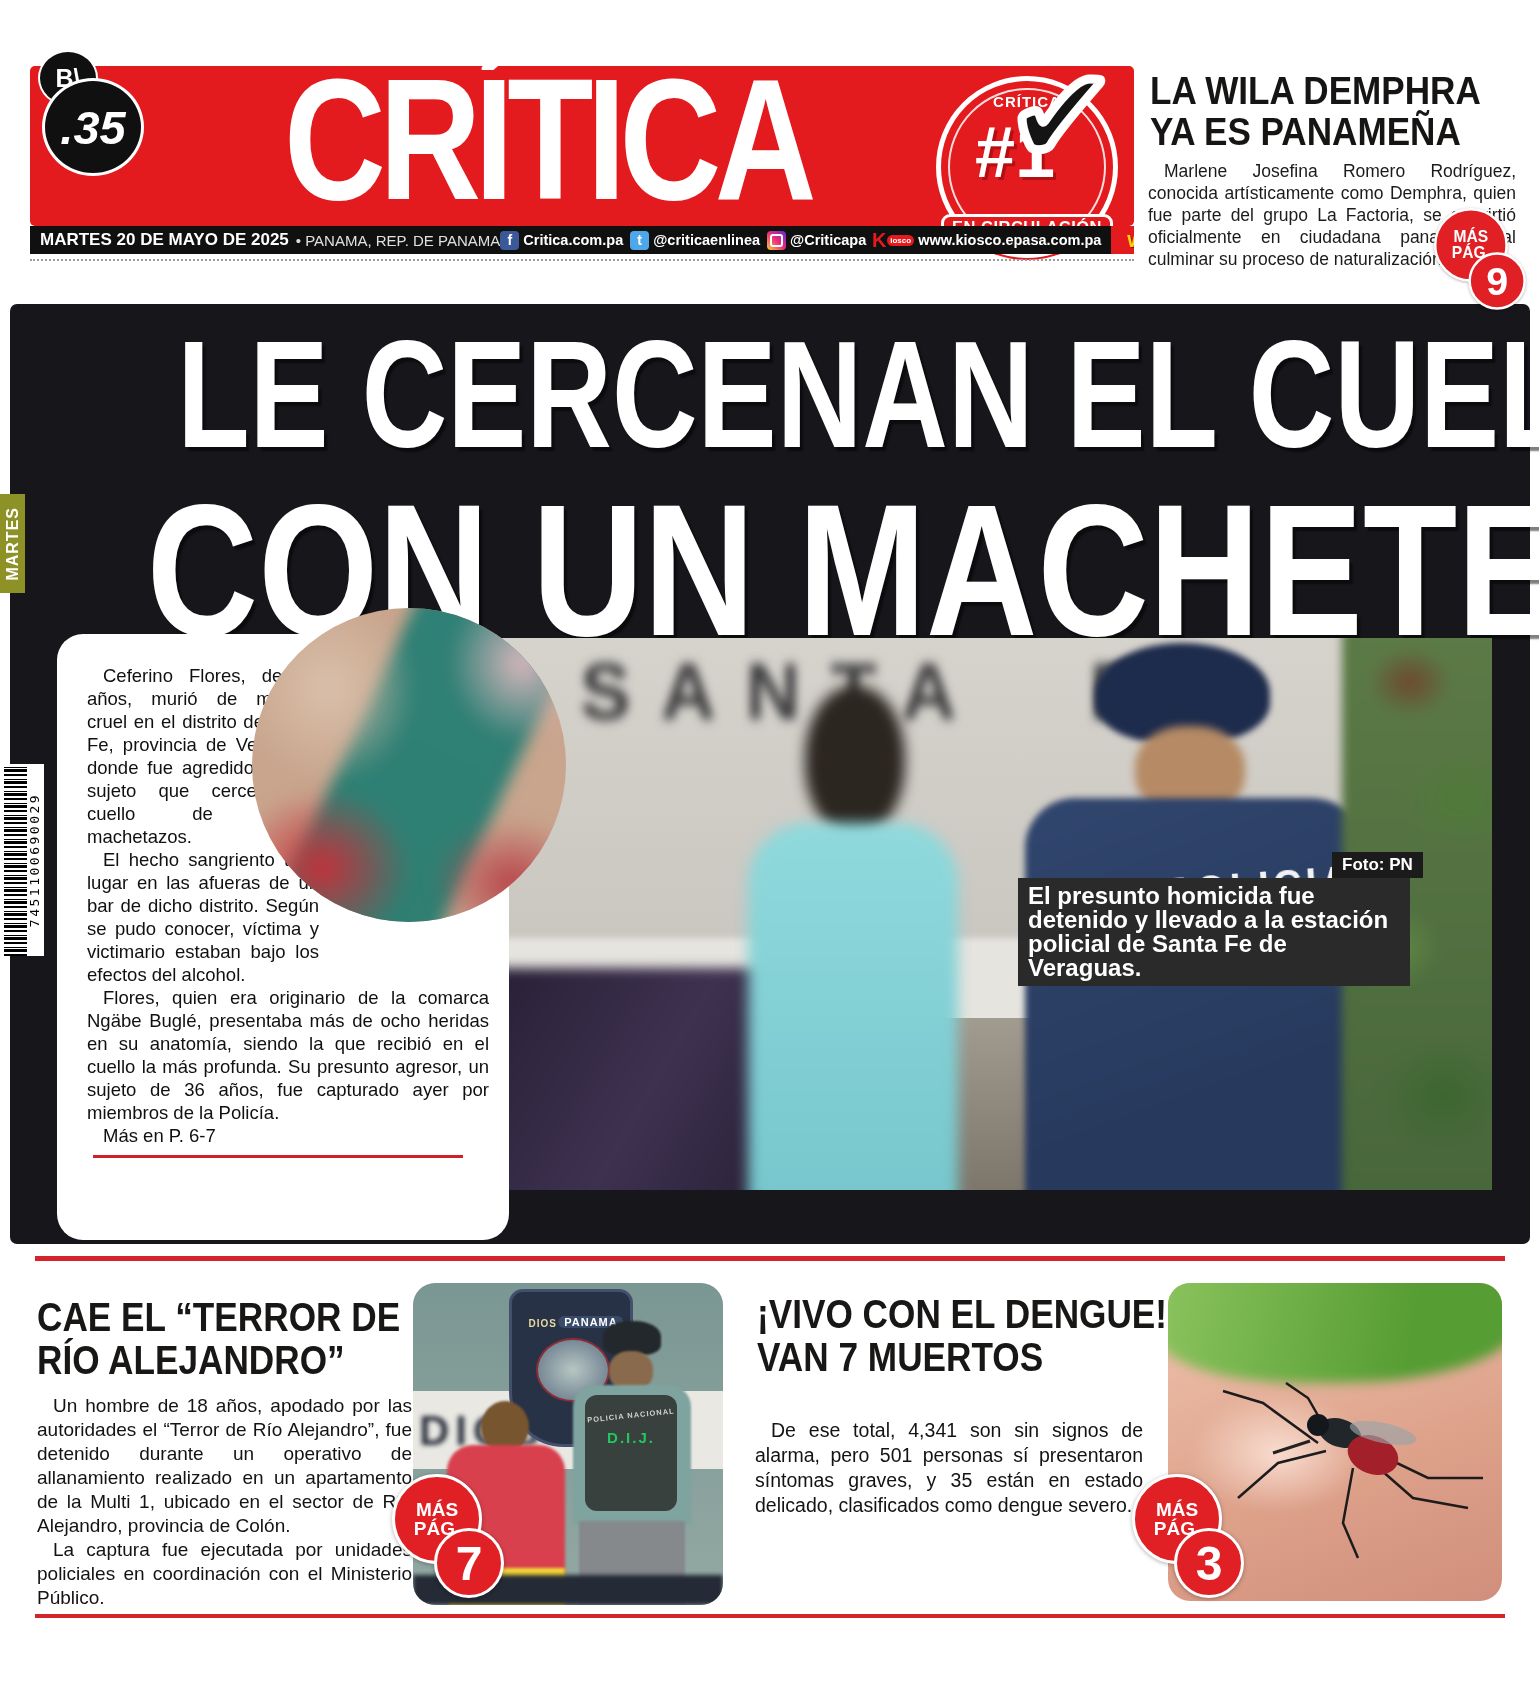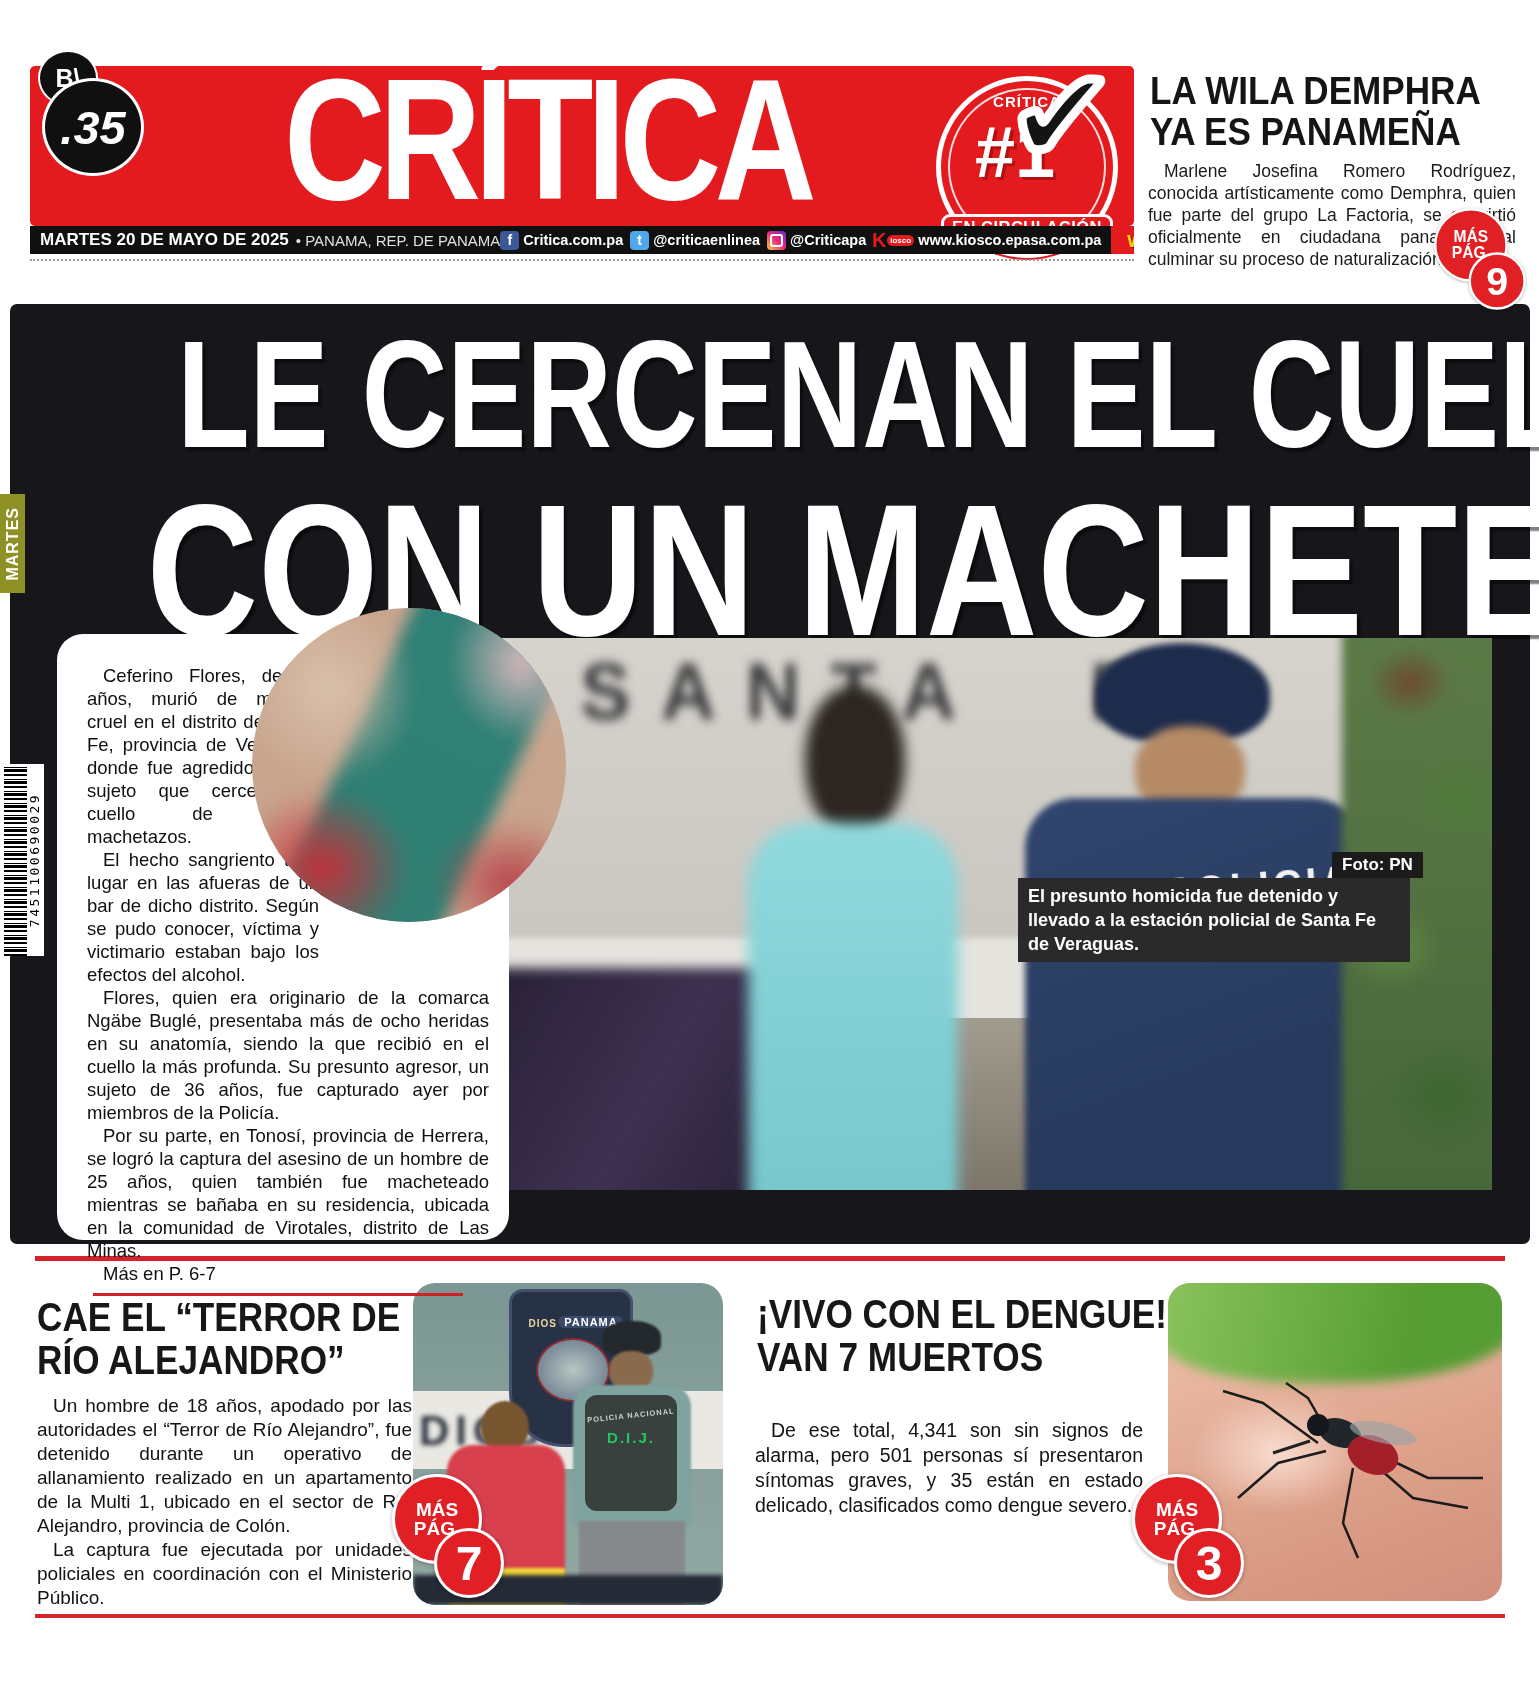--- a/index.html
+++ b/index.html
@@ -103,21 +103,21 @@
         background:#1d2b4c;filter:blur(3px);}
   .ph-off-head{position:absolute;left:665px;top:88px;width:110px;height:90px;border-radius:45%;
         background:#b58a64;filter:blur(4px);}
   .ph-off-body{position:absolute;left:555px;top:160px;width:345px;height:400px;
         border-radius:50px 60px 0 0;background:linear-gradient(160deg,#31466e,#273a5e 70%);filter:blur(3px);}
   .ph-off-text{position:absolute;left:690px;top:225px;font-size:42px;font-weight:bold;color:#f2f2f4;
         letter-spacing:4px;transform:rotate(-4deg) scaleX(.95);filter:blur(.6px);}
   .fotopn{left:1332px;top:852px;background:#1b1b1b;color:#fff;font-weight:bold;font-size:17px;
         padding:3px 10px;z-index:12;text-align:center;}
   .caption{left:1018px;top:878px;width:372px;background:#2a2a2a;color:#fff;font-weight:bold;
-        font-size:18px;line-height:24px;padding:6px 10px;z-index:12;}
+        font-size:24px;line-height:24px;padding:6px 10px;z-index:12;}
 
   
   .storybox{left:47px;top:330px;width:452px;height:606px;background:#fff;border-radius:26px;
         padding:30px 20px 14px 30px;box-sizing:border-box;z-index:5;}
   .storybox p{margin:0;font-size:18.5px;line-height:23px;text-align:justify;color:#101010;}
   .storybox p.narrow{width:232px;}
   .story-rule{margin-top:8px;margin-left:6px;width:92%;height:3px;background:#cf2127;}
 
   
   .inset{left:252px;top:608px;width:314px;height:314px;border-radius:50%;overflow:hidden;z-index:6;
@@ -277,21 +277,20 @@
       <div class="ph-off-head"></div>
       <div class="ph-off-body"></div>
       <div class="ph-off-text">POLICIA</div>
       <div class="ph-foliage"></div>
     </div>
 
     <div class="abs storybox">
       <p class="indent narrow">Ceferino Flores, de 30 años, murió de manera cruel en el distrito de Santa Fe, provincia de Veraguas, donde fue agredido por un sujeto que cercenó su cuello de varios machetazos.</p>
       <p class="indent narrow">El hecho sangriento tuvo lugar en las afueras de un bar de dicho distrito. Según se pudo conocer, víctima y victimario estaban bajo los efectos del alcohol.</p>
       <p class="indent">Flores, quien era originario de la comarca Ngäbe Buglé, presentaba más de ocho heridas en su anatomía, siendo la que recibió en el cuello la más profunda. Su presunto agresor, un sujeto de 36 años, fue capturado ayer por miembros de la Policía.</p>
-      <p class="indent">Por su parte, en Tonosí, provincia de Herrera, se logró la captura del asesino de un hombre de 25 años, quien también fue macheteado mientras se bañaba en su residencia, ubicada en la comunidad de Virotales, distrito de Las Minas.</p>
       <p class="indent">Más en P. 6-7</p>
       <div class="story-rule"></div>
     </div>
   </div>
 
   <div class="abs inset">
     <div class="i1"></div>
     <div class="i2"></div>
     <div class="i3"></div>
     <div class="i4"></div>

